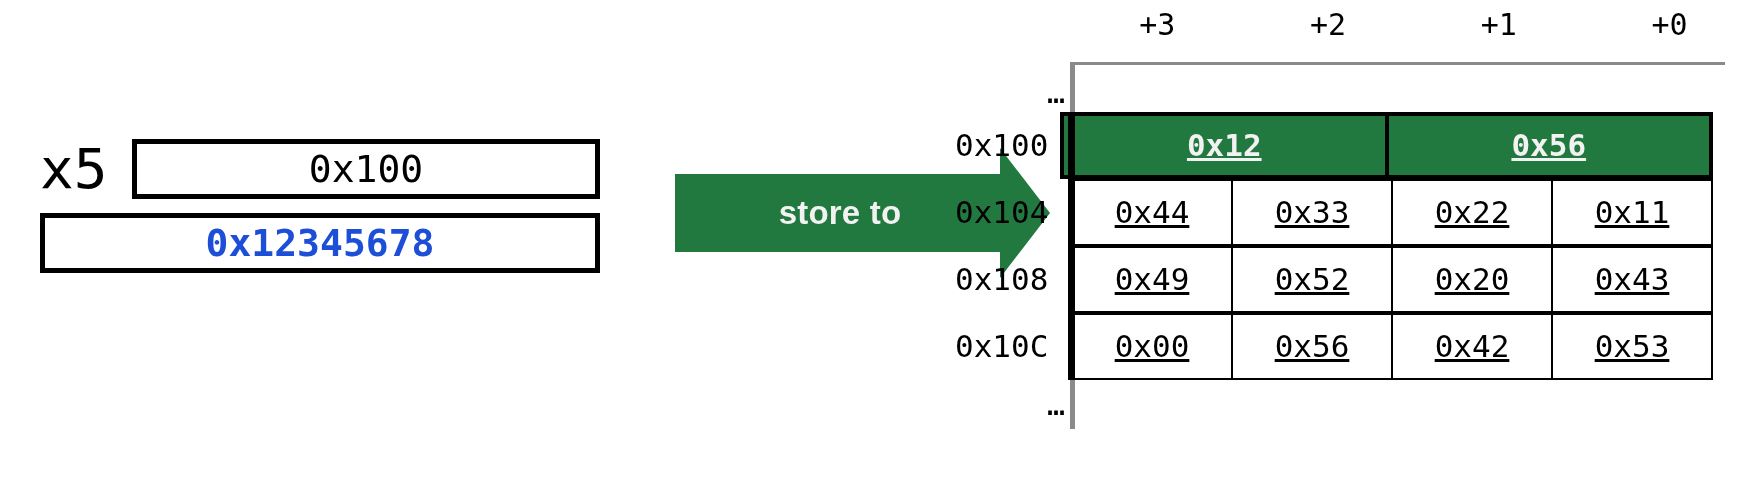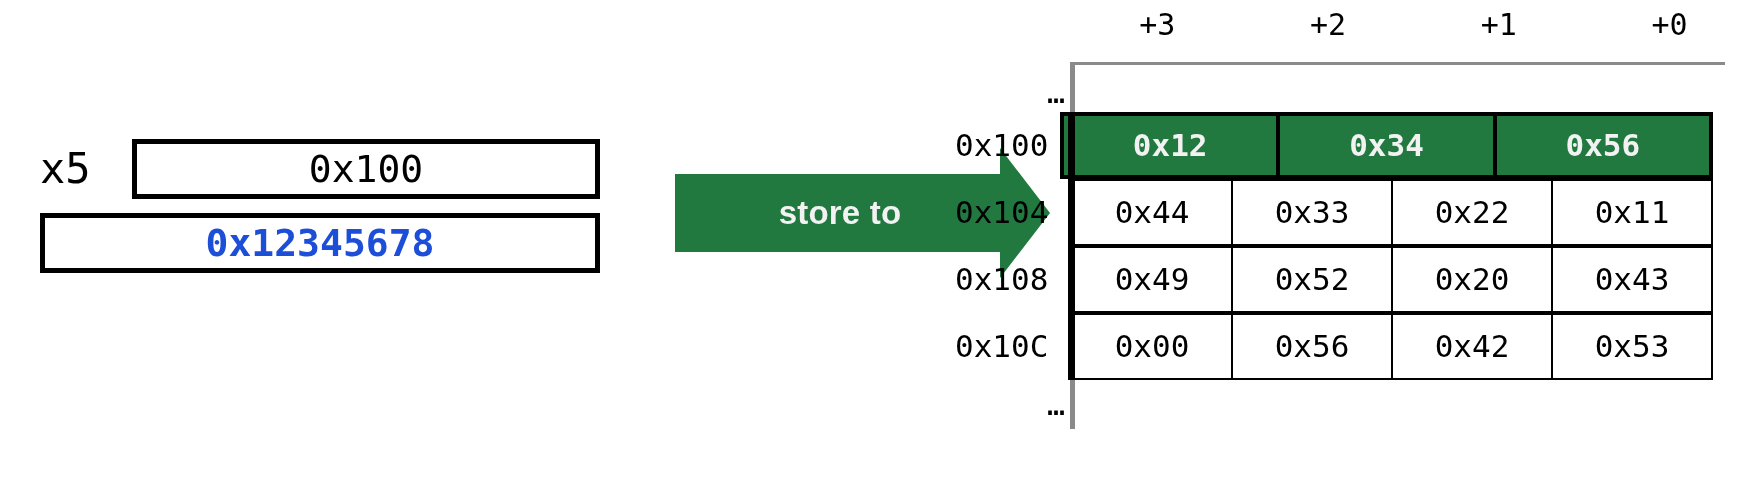--- a/index.html
+++ b/index.html
@@ -38,21 +38,21 @@
     display: flex;
     align-items: center;
   }
   .reg-row.r1 { top: 0px; }
   .reg-row.r2 { top: 74px; }
 
   .reg-label {
     width: 92px;
     text-align: left;
     font-family: "DejaVu Sans Mono", monospace;
-    font-size: 42px;
+    font-size: 56px;
     color: #000000;
     line-height: 1;
     letter-spacing: 0px;
   }
   .reg-box {
     flex: 1;
     height: 60px;
     box-sizing: border-box;
     border: 5px solid #000000;
     background: #ffffff;
@@ -189,20 +189,21 @@
     border: 2px solid #000000;
     margin-left: -2px;
     display: flex;
     align-items: center;
     justify-content: center;
     font-family: "DejaVu Sans Mono", monospace;
     font-size: 31px;
     color: #000000;
     background: #ffffff;
     line-height: 1;
+    text-decoration: underline;
   }
   .mem-row .cells .mem-cell:first-child { margin-left: 11px; }
 
   .mem-row.highlight { position: relative; z-index: 3; }
   .mem-row.highlight .cells { }
   .mem-row.highlight .mem-cell {
     background: #21793f;
     color: #f2f2f2;
     font-weight: bold;
     border: 4px solid #000000;
@@ -267,21 +268,20 @@
     <div class="mem-ellipsis bottom">…</div>
 
     <div class="mem-rail-black"></div>
 
     <div class="mem-rows">
 
       <div class="mem-row highlight">
         <div class="addr">0x100</div>
         <div class="cells">
           <div class="mem-cell">0x12</div>
-          <div class="mem-cell">0x34</div>
           <div class="mem-cell">0x56</div>
         </div>
       </div>
 
       <div class="mem-row">
         <div class="addr">0x104</div>
         <div class="cells">
           <div class="mem-cell">0x44</div>
           <div class="mem-cell">0x33</div>
           <div class="mem-cell">0x22</div>

